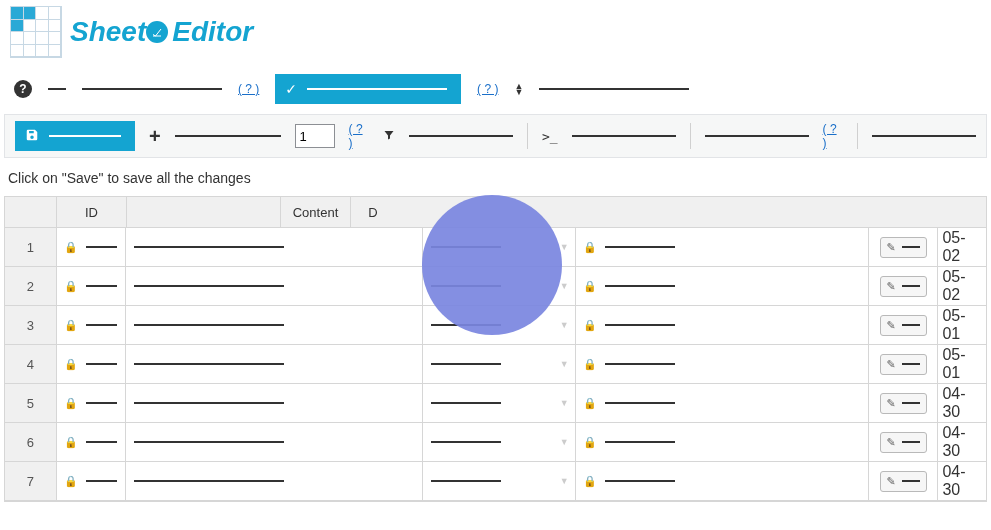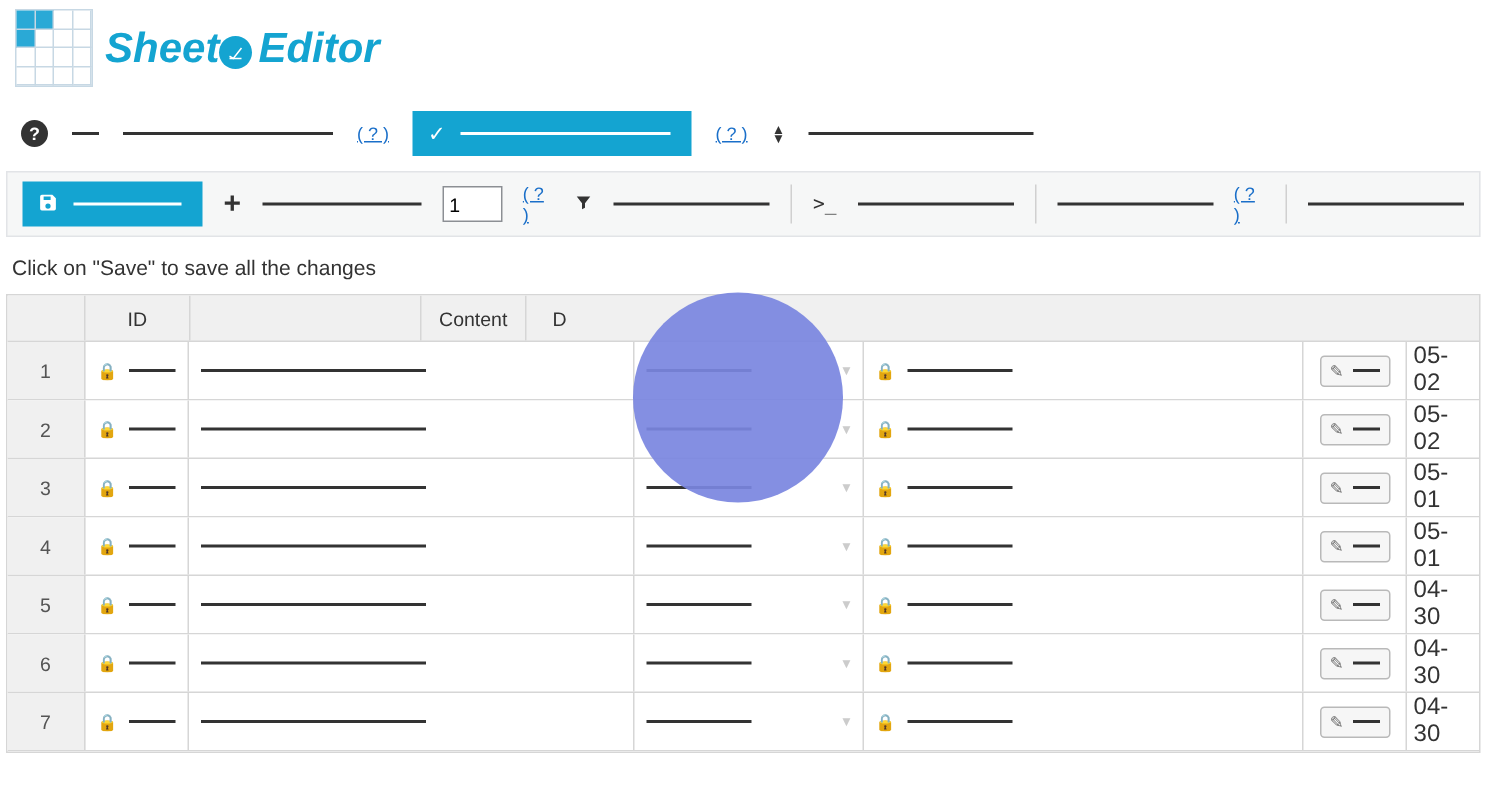--- a/index.html
+++ b/index.html
@@ -6,21 +6,21 @@
   body { font-family: -apple-system, BlinkMacSystemFont, "Segoe UI", Arial, sans-serif; font-size: 13px; color: #333; background: #fff; width: 991px; height: 530px; overflow: hidden; position: relative; }
 
   
   .logo-wrap { display: flex; align-items: center; padding: 6px 10px 10px 10px; }
   .logo-sheet { width: 52px; height: 52px; display: flex; flex-direction: column; border: 1px solid #c7d8e4; position: relative; margin-right: 8px; }
   .logo-sheet .row { display: flex; flex: 1; }
   .logo-sheet .cell { flex: 1; border-right: 1px solid #c7d8e4; border-bottom: 1px solid #c7d8e4; }
   .logo-sheet .cell.hl { background: #2aa9d6; }
   .logo-text { display: flex; flex-direction: row; line-height: 1; }
   .logo-text .l1 { color: #14a4d1; font-weight: 700; font-style: italic; font-size: 28px; }
-  .logo-text .l2 { color: #14a4d1; font-weight: 700; font-style: italic; font-size: 28px; display: flex; align-items: flex-end; }
+  .logo-text .l2 { color: #14a4d1; font-weight: 700; font-style: italic; font-size: 28px; display: flex; align-items: center; }
   .logo-badge { width: 22px; height: 22px; border-radius: 50%; background: #14a4d1; margin-right: 4px; display:flex; align-items:center; justify-content:center; color:#fff; font-size:11px; font-style:normal; }
 
   
   .top-row { display: flex; align-items: center; padding: 6px 12px 10px 14px; gap: 16px; }
   .help-icon { width:18px; height:18px; border-radius:50%; background:#333; color:#fff; display:flex; align-items:center; justify-content:center; font-size:12px; font-weight:700; }
   .dash-short { width:18px; height:2px; background:#333; }
   .dash-med { width:140px; height:2px; background:#333; }
   .dash-long { width:150px; height:2px; background:#333; }
   .help-link { color:#1a6fc9; text-decoration:underline; font-size:12px; }
   .btn-primary { background:#14a4d1; color:#fff; height:30px; display:flex; align-items:center; padding:0 14px 0 10px; gap:10px; }

